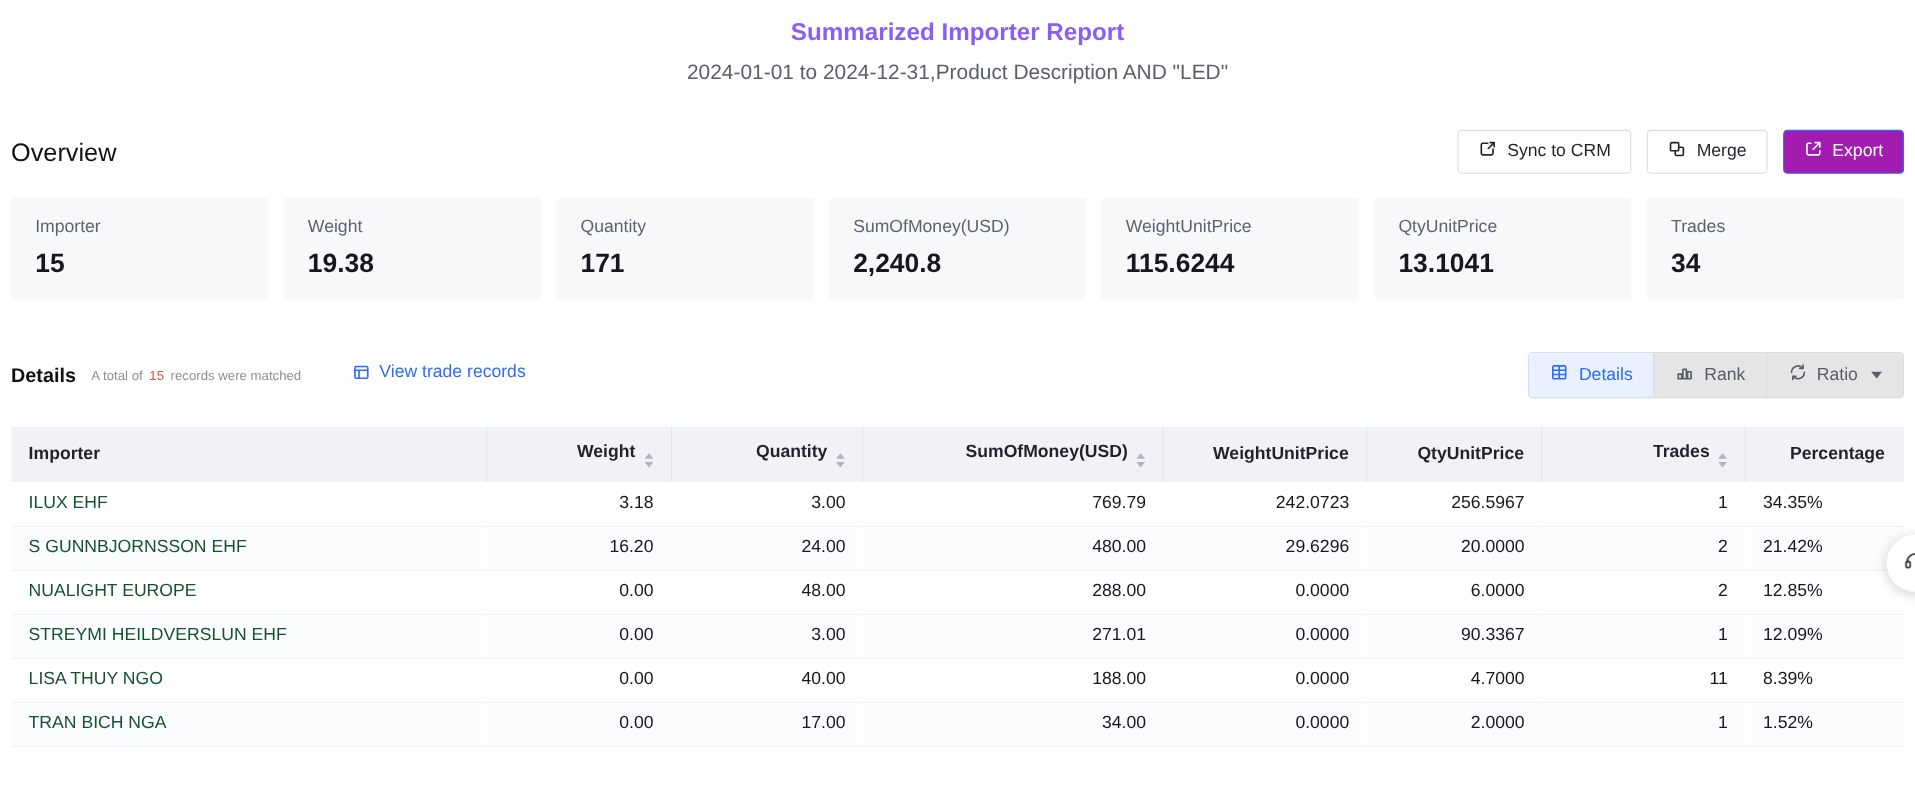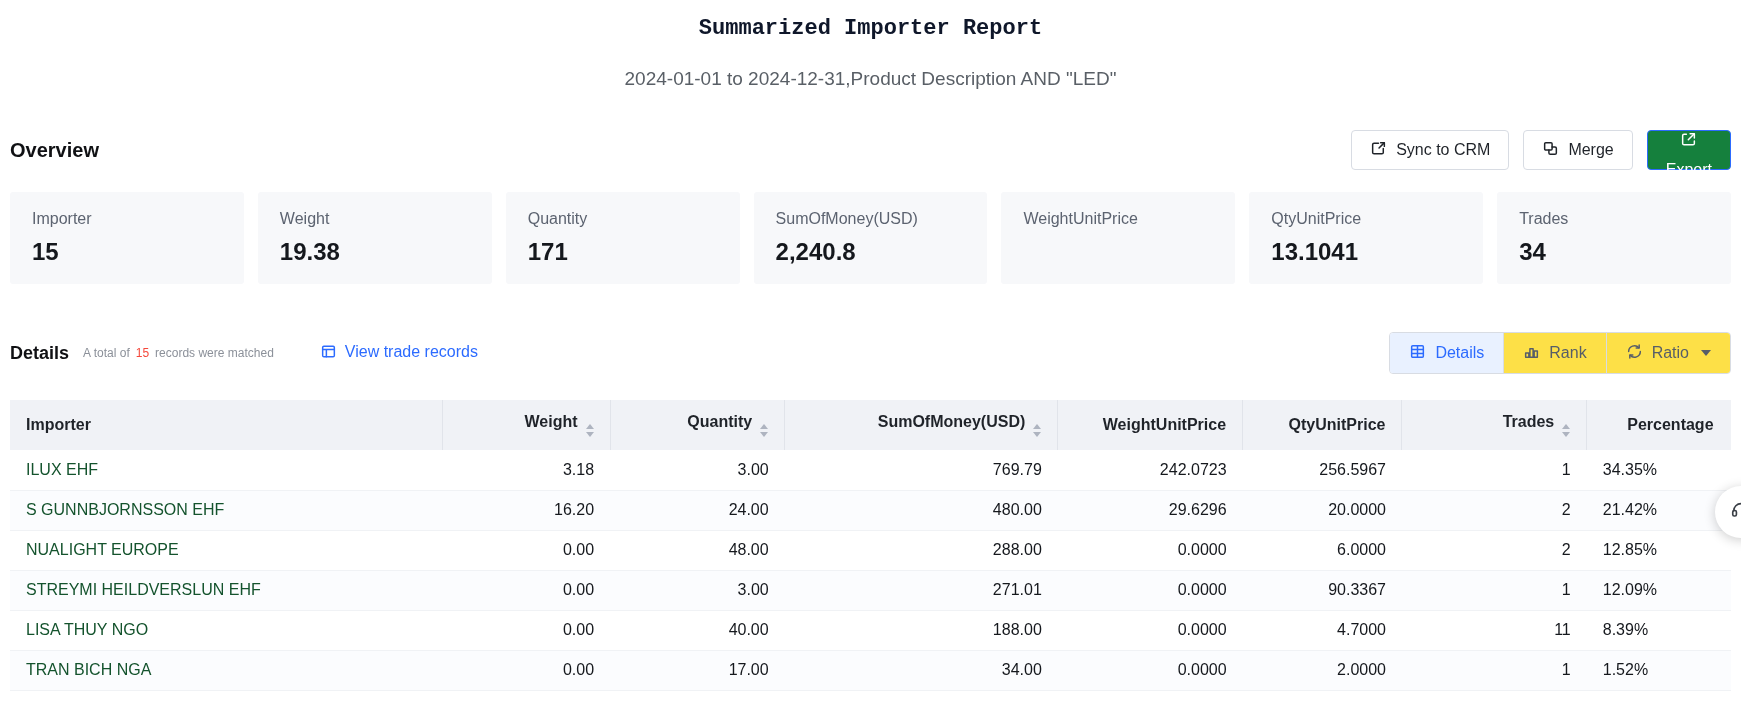--- a/index.html
+++ b/index.html
@@ -4,48 +4,48 @@
 <style>
   * { box-sizing: border-box; }
   html,body { margin:0; padding:0; }
   body {
     width: 1741px; height: 715px; overflow: hidden;
     background: #ffffff; color: #1f2329;
     font-family: "Liberation Sans", sans-serif;
   }
   .container { padding: 0 10px; }
 
-  .page-title { text-align:center; font-size:22px; font-weight:700; margin-top:16px; color:#0f172a;font-family:Liberation Mono, monospace; }
-  .page-subtitle { text-align:center; font-size:19px; color:#595f66; margin-top:27px; }
+  .page-title { text-align:center; font-size:22px; font-weight:700; margin-top:16px; color:#8b5cf6; }
+  .page-subtitle { text-align:center; font-size:19px; color:#595f66; margin-top:14px; }
 
   .toolbar { display:flex; align-items:center; justify-content:space-between; margin-top:40px; }
-  .overview-label { font-size:20px; font-weight:700; color:#101114; }
+  .overview-label { font-size:23px; font-weight:400; color:#101114; }
   .toolbar-buttons { display:flex; gap:14px; }
   .btn {
     display:inline-flex; align-items:center; gap:9px; height:40px; padding:0 18px;
     border:1px solid #d8dce3; border-radius:4px; background:#fff; font-size:16px;
     color:#1f2329; cursor:pointer; font-family:Liberation Sans, sans-serif;
   }
-  .btn-primary { background:#15803d; border-color:#2c6bff; color:#fff;flex-direction:column; }
+  .btn-primary { background:#a21caf; border-color:#2c6bff; color:#fff; }
 
   .cards { display:flex; gap:14px; margin-top:22px; }
   .card { flex:1; background:#f7f8fa; border-radius:3px; padding:18px 22px; height:92px; }
   .card-label { font-size:16px; color:#5c6370; }
   .card-value { font-size:24px; font-weight:700; margin-top:10px; color:#15181d; }
 
   .details-bar { display:flex; align-items:center; margin-top:48px; }
   .details-title { font-size:18px; font-weight:700; margin-right:14px; color:#101114; }
   .matched { font-size:12px; color:#8b9099; }
   .matched .count { color:#f5483b; margin:0 6px; font-weight:400; }
   .view-link { display:inline-flex; align-items:flex-start; gap:8px; color:#2c6bff; font-size:16px; margin-left:46px; text-decoration:none; cursor:pointer; }
 
   .seg { margin-left:auto; display:flex; border:1px solid #d8dce3; border-radius:4px; overflow:hidden; background:#fff; }
   .seg-btn {
     display:inline-flex; align-items:center; gap:9px; height:40px; padding:0 19px;
-    background:#fde047; color:#575e68; font-size:16px; border:none; border-left:1px solid #d8dce3;
+    background:#e5e5e5; color:#575e68; font-size:16px; border:none; border-left:1px solid #d8dce3;
     cursor:pointer; font-family:inherit;
   }
   .seg-btn:first-child { border-left:none; }
   .seg-btn.active { background:#e9f1ff; color:#2c6bff; }
   .caret-down { width:0; height:0; border-left:5px solid transparent; border-right:5px solid transparent; border-top:6px solid #575e68; margin-left:3px; }
 
   .table-wrap { margin-top:26px; }
   table { width:100%; border-collapse:collapse; table-layout:fixed; font-size:16px; }
   thead th {
     background:#f0f2f6; height:50px; font-weight:600; color:#1f2329;
@@ -124,20 +124,21 @@
       <div class="card">
         <div class="card-label">Quantity</div>
         <div class="card-value">171</div>
       </div>
       <div class="card">
         <div class="card-label">SumOfMoney(USD)</div>
         <div class="card-value">2,240.8</div>
       </div>
       <div class="card">
         <div class="card-label">WeightUnitPrice</div>
+        <div class="card-value">115.6244</div>
       </div>
       <div class="card">
         <div class="card-label">QtyUnitPrice</div>
         <div class="card-value">13.1041</div>
       </div>
       <div class="card">
         <div class="card-label">Trades</div>
         <div class="card-value">34</div>
       </div>
     </div>

